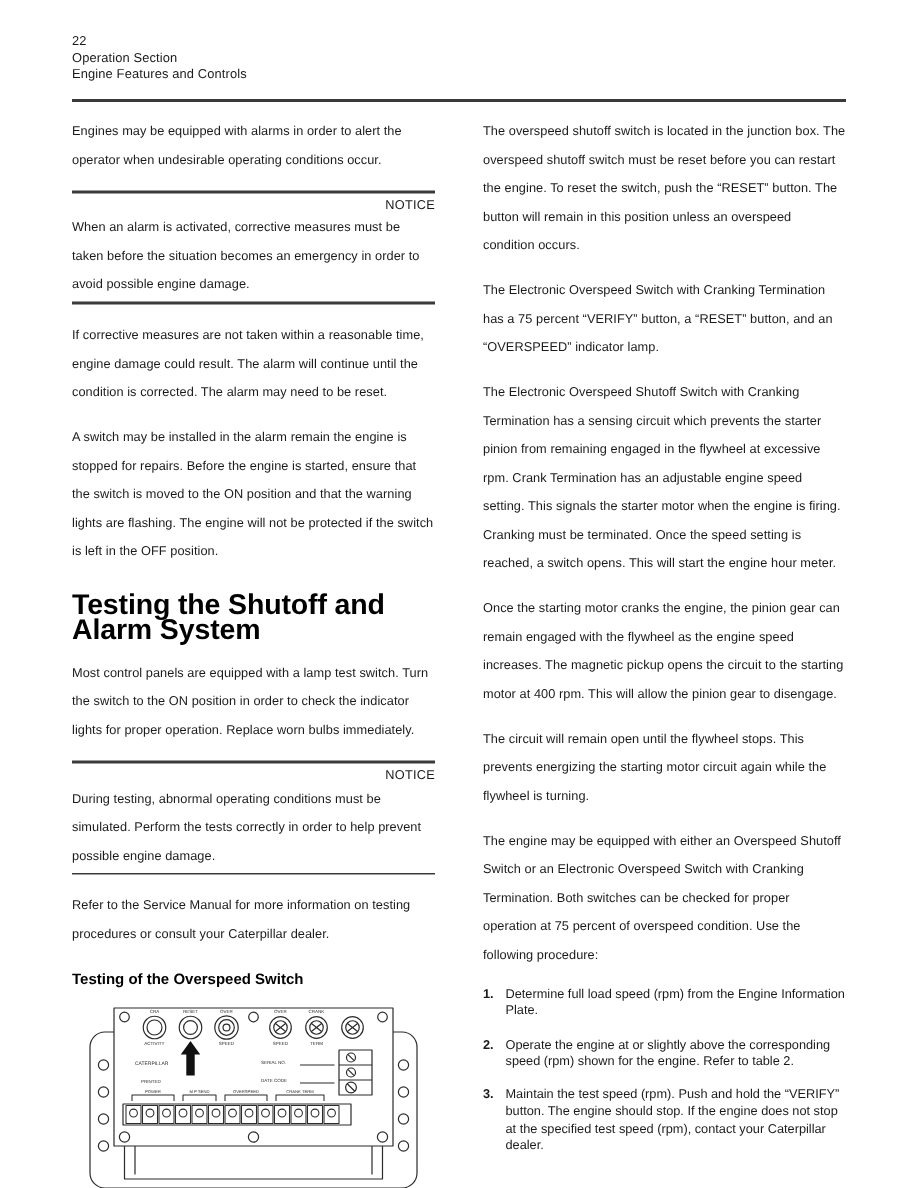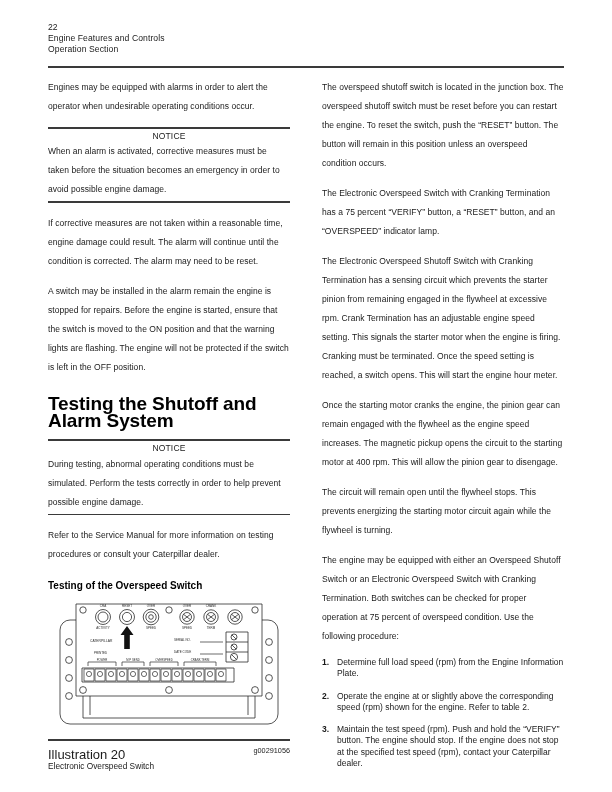--- a/index.html
+++ b/index.html
@@ -70,21 +70,21 @@
     padding: 0;
   }
   .notice-rule {
     width: 100%;
     height: 1.7px;
     background: #3a3a3a;
   }
   .notice-title {
     font-size: 8.5px;
     line-height: 11.3px;
-    text-align: center;
+    text-align: right;
     color: #1a1a1a;
     padding-top: 2.5px;
     letter-spacing: 0.02em;
   }
   .notice-text {
     margin: 0;
     padding-bottom: 2px;
   }
 
   
@@ -168,41 +168,42 @@
     margin-top: 5px;
   }
 </style>
 </head>
 <body>
 
 <div class="page">
 
   <div class="header">
     <div class="header-line">22</div>
+    <div class="header-line">Operation Section</div>
     <div class="header-line">Engine Features and Controls</div>
-    <div class="header-line">Operation Section</div>
   </div>
   <div class="header-rule"></div>
 
   <div class="col col-left">
 
     <p class="body">Engines may be equipped with alarms in order to alert the operator when undesirable operating conditions occur.</p>
 
     <div class="notice">
       <div class="notice-rule"></div>
       <div class="notice-title">NOTICE</div>
       <p class="notice-text">When an alarm is activated, corrective measures must be taken before the situation becomes an emergency in order to avoid possible engine damage.</p>
       <div class="notice-rule"></div>
     </div>
 
     <p class="body">If corrective measures are not taken within a reasonable time, engine damage could result. The alarm will continue until the condition is corrected. The alarm may need to be reset.</p>
     <p class="body">A switch may be installed in the alarm remain the engine is stopped for repairs. Before the engine is started, ensure that the switch is moved to the ON position and that the warning lights are flashing. The engine will not be protected if the switch is left in the OFF position.</p>
 
     <h2 class="h-major">Testing the Shutoff and Alarm System</h2>
 
+    <p class="body">Most control panels are equipped with a lamp test switch. Turn the switch to the ON position in order to check the indicator lights for proper operation. Replace worn bulbs immediately.</p>
 
     <div class="notice">
       <div class="notice-rule"></div>
       <div class="notice-title">NOTICE</div>
       <p class="notice-text">During testing, abnormal operating conditions must be simulated. Perform the tests correctly in order to help prevent possible engine damage.</p>
       <div class="notice-rule"></div>
     </div>
 
     <p class="body">Refer to the Service Manual for more information on testing procedures or consult your Caterpillar dealer.</p>
 

